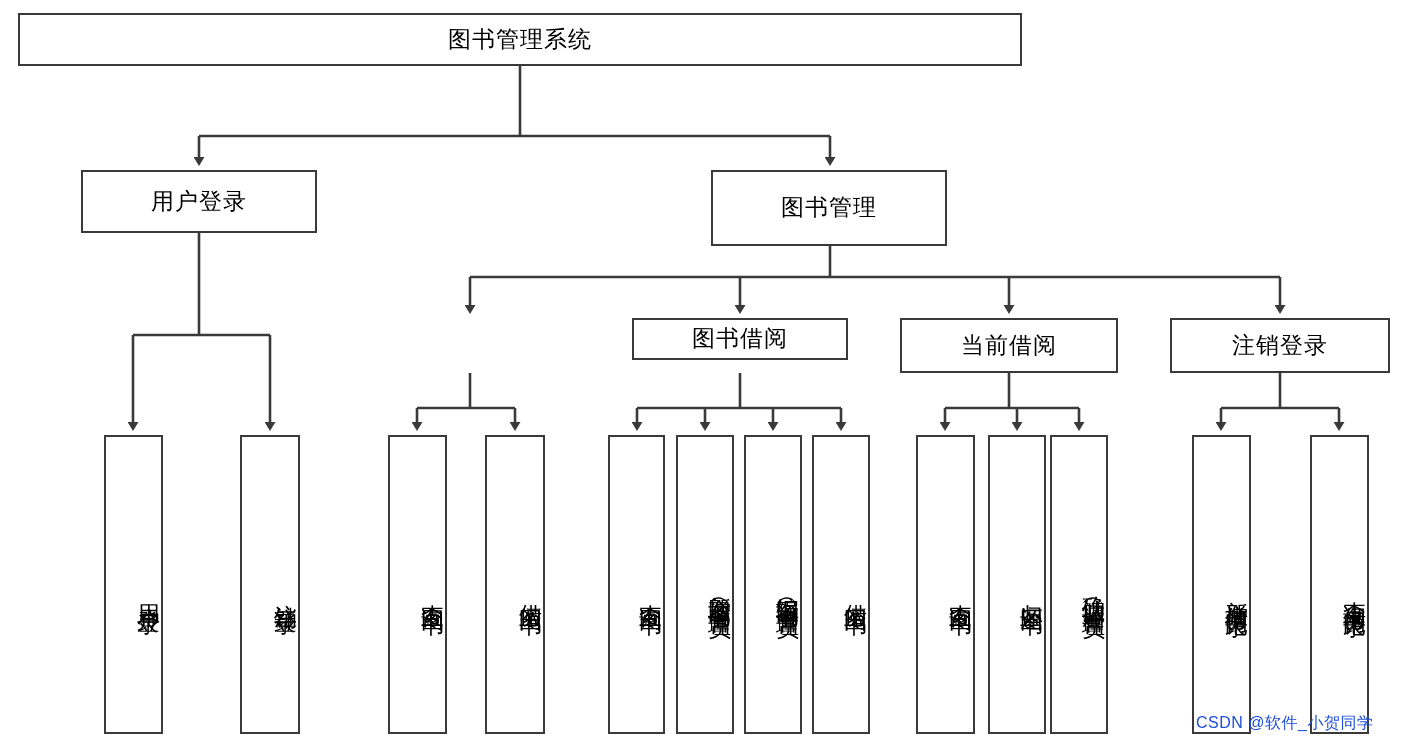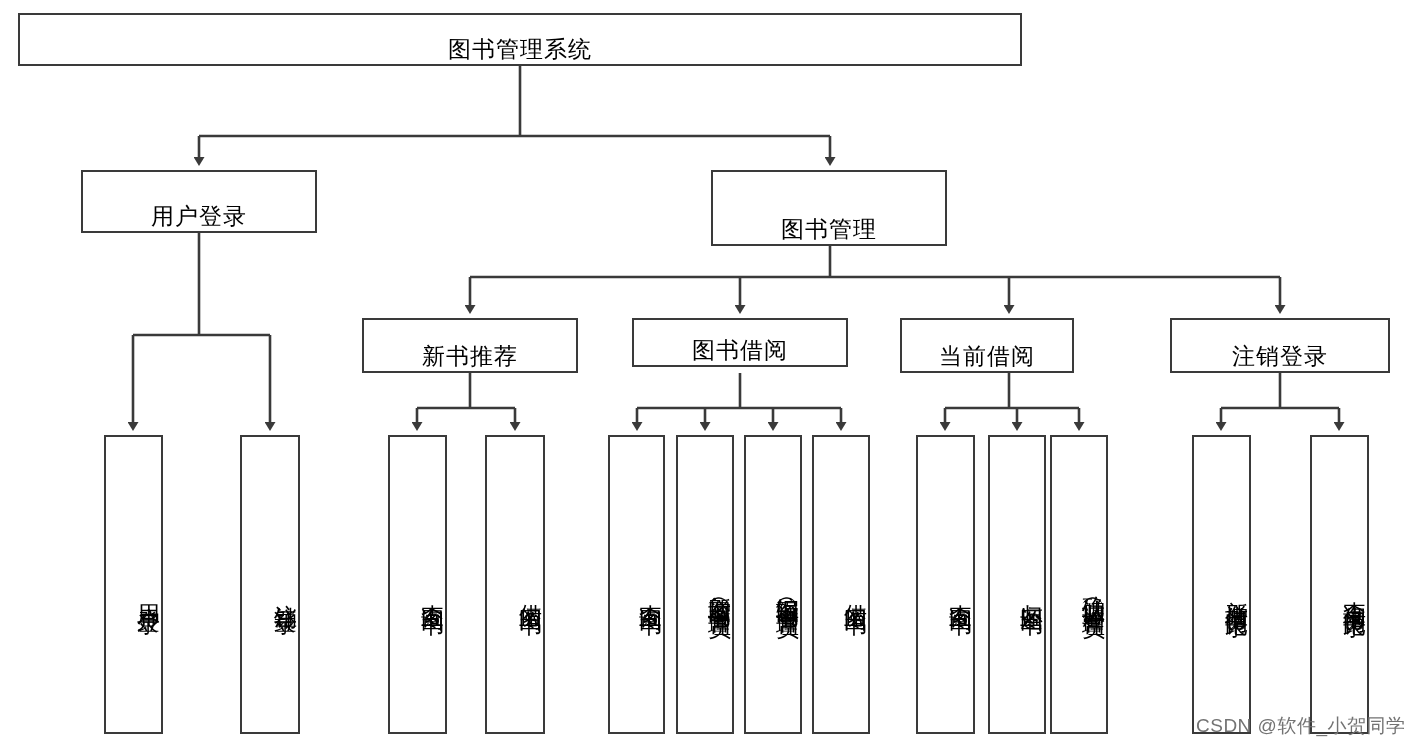--- a/index.html
+++ b/index.html
@@ -19,21 +19,21 @@
     left:0; top:0;
     width:1405px; height:747px;
     pointer-events:none;
   }
   .node{
     position:absolute;
     box-sizing:border-box;
     background:#ffffff;
     border:2px solid #3a3a3a;
     display:flex;
-    align-items:flex-end;
+    align-items:center;
     justify-content:center;
     text-align:center;
   }
   .node.horiz{
     font-size:23px;
     letter-spacing:1px;
     line-height:1.2;
   }
   .node.vert{
     writing-mode:vertical-rl;
@@ -47,22 +47,22 @@
   }
   .node .lbl{
     display:block;
     white-space:pre-line;
   }
   .node.vert .lbl{
     white-space:normal;
   }
   .watermark{
     position:absolute;
-    color:#737373;
-    font-size:19px;
+    color:#1d4ed8;
+    font-size:16px;
     letter-spacing:0.5px;
     white-space:nowrap;
     user-select:none;
   }
 </style>
 </head>
 <body>
 
 <div id="canvas">
 
@@ -120,27 +120,24 @@
     <span class="lbl">图书管理系统</span>
   </div>
 
   <div class="node horiz" style="left:81px;top:170px;width:236px;height:63px;">
     <span class="lbl">用户登录</span>
   </div>
   <div class="node horiz" style="left:711px;top:170px;width:236px;height:76px;">
     <span class="lbl">图书管理</span>
   </div>
 
-  <div class="node horiz" style="left:362px;top:318px;width:216px;height:55px;">
-    <span class="lbl">新书推荐</span>
-  </div>
-  <div class="node horiz" style="left:632px;top:318px;width:216px;height:49px;">
+  <div class="node horiz" style="left:632px;top:318px;width:216px;height:42px;">
     <span class="lbl">图书借阅</span>
   </div>
-  <div class="node horiz" style="left:900px;top:318px;width:174px;height:55px;">
+  <div class="node horiz" style="left:900px;top:318px;width:218px;height:55px;">
     <span class="lbl">当前借阅</span>
   </div>
   <div class="node horiz" style="left:1170px;top:318px;width:220px;height:55px;">
     <span class="lbl">注销登录</span>
   </div>
 
   <div class="node vert" style="left:104px;top:435px;width:59px;height:299px;">
     <span class="lbl">用户登录</span>
   </div>
   <div class="node vert" style="left:240px;top:435px;width:60px;height:299px;">

